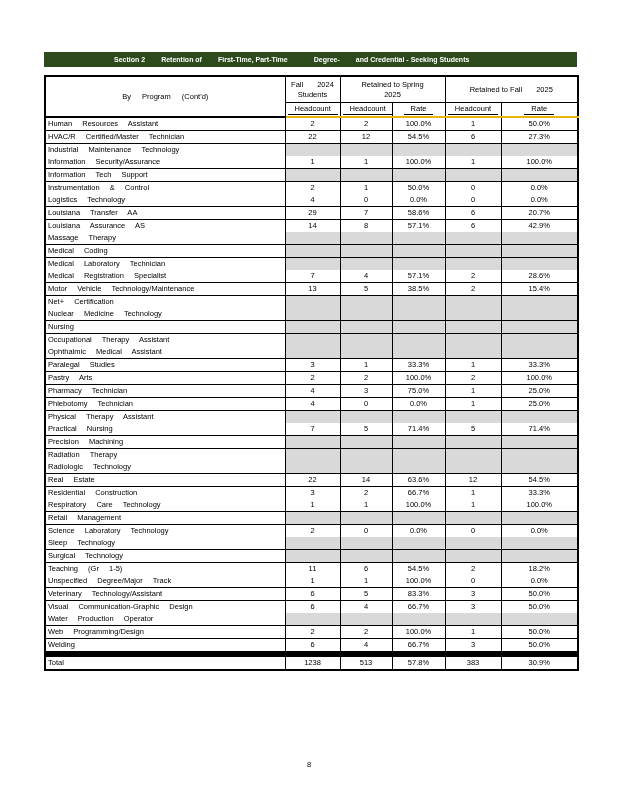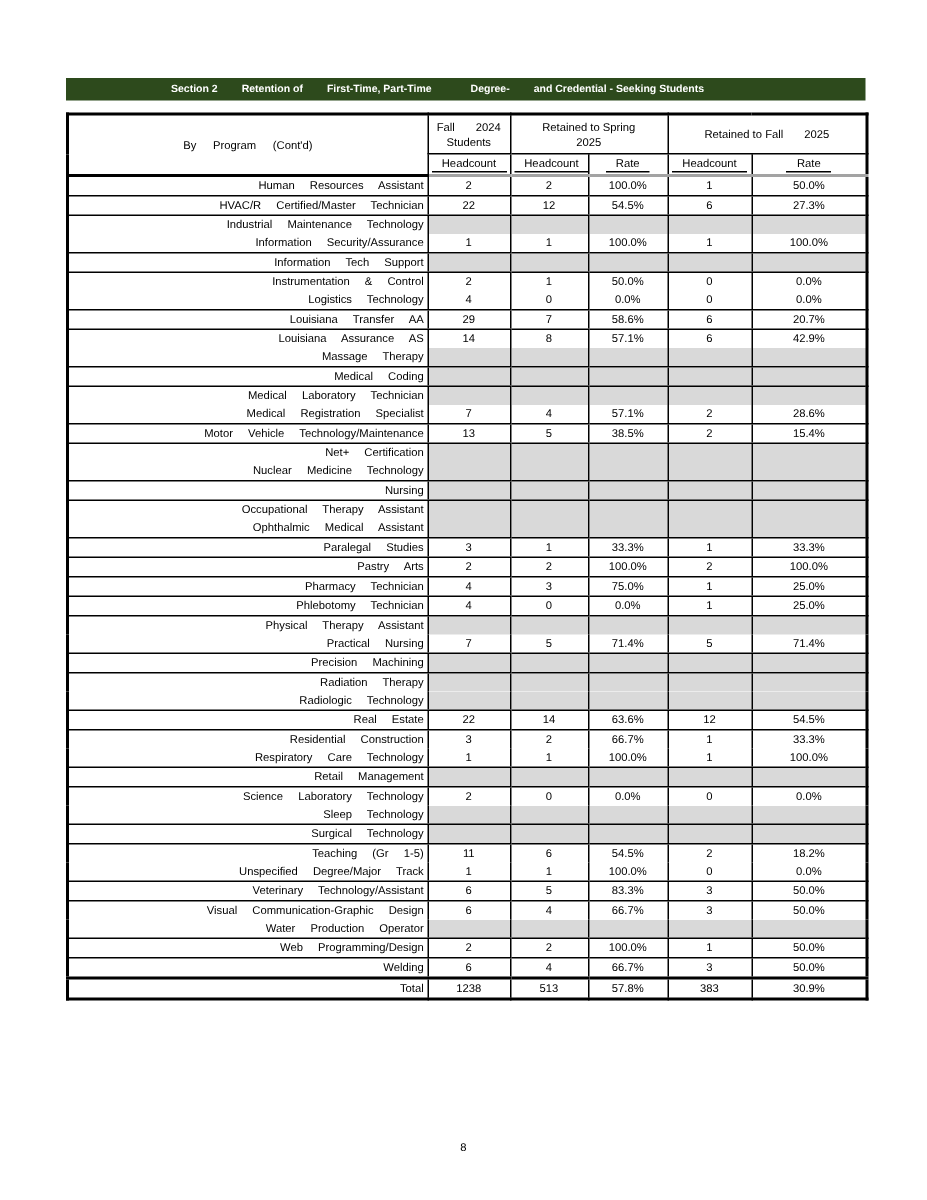--- a/index.html
+++ b/index.html
@@ -41,30 +41,30 @@
     word-spacing:9px; border-bottom:2px solid #000;
   }
   thead tr.ghead th.grp {
     height:25px; vertical-align:middle; text-align:center;
     border-left:1px solid #000; border-bottom:1px solid #000;
     line-height:10px;
   }
   thead th.grp .spread { display:flex; justify-content:center; gap:14px; }
   thead tr.shead th.sub {
     height:13px; text-align:center; vertical-align:middle;
-    border-left:1px solid #000; border-bottom:2px solid #a3a3a3;
+    border-left:1px solid #000; border-bottom:2px solid #eab308;
   }
   .ul { display:inline-block; border-bottom:1px solid #000; padding:0 7px 1px 7px; }
 
   tbody td { height:12px; line-height:12px; }
-  tbody td.name { text-align:right; word-spacing:8px; }
+  tbody td.name { text-align:left; word-spacing:8px; }
   tbody td.val { text-align:center; border-left:1px solid #000; }
   tbody td.shaded { background:#d9d9d9; }
   tbody tr.line td { border-bottom:1px solid #000; }
-  tbody tr.total td { border-top:2px solid #000000; }
+  tbody tr.total td { border-top:6px solid #000000; }
 
   
   .page-number {
     position:absolute; left:0; top:760px; width:618px;
     text-align:center; font-size:7.5px;
   }
 </style>
 </head>
 <body>
 

